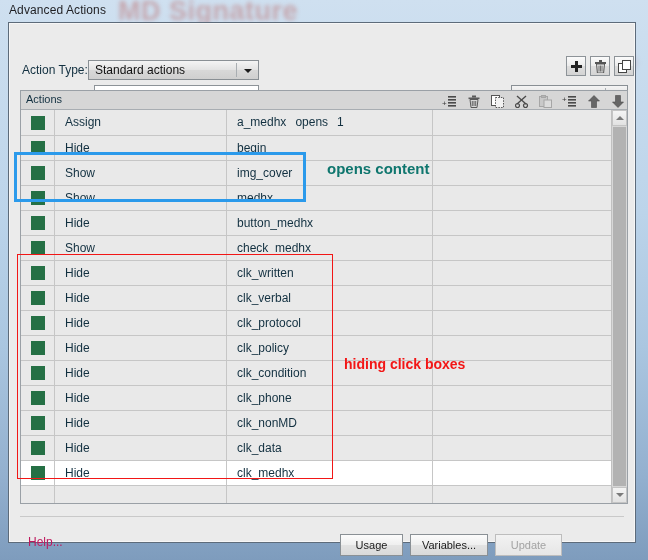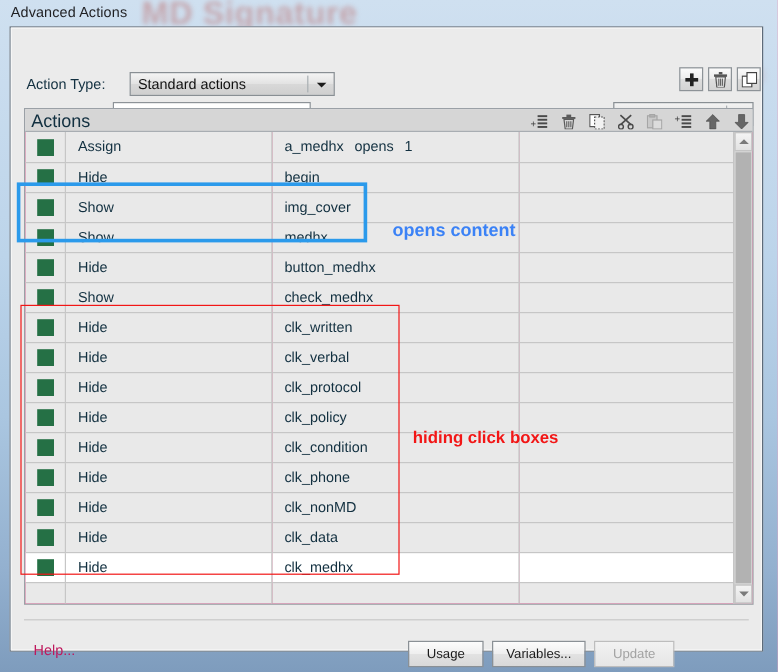--- a/index.html
+++ b/index.html
@@ -127,21 +127,21 @@
     position: absolute;
     left: 0; top: 0; right: 0;
     height: 19px;
     background: #d6d6d6;
     border-bottom: 1px solid #a8adb2;
     box-sizing: border-box;
   }
   .panel-head .title {
     position: absolute;
     left: 5px; top: 2px;
-    font-size: 15px;
+    font-size: 11px;
     color: #123040;
   }
   .toolbar {
     position: absolute;
     right: 2px; top: 1px;
     height: 18px;
     display: flex;
     align-items: center;
     gap: 9px;
   }
@@ -150,21 +150,21 @@
     display: flex; align-items: center; justify-content: center;
     cursor: default;
   }
 
   
   .tbl-wrap {
     position: absolute;
     left: 0; top: 19px;
     right: 0; bottom: 0;
     overflow: hidden;
-    background: #be185d;
+    background: #737373;
   }
   .tbl {
     position: absolute;
     left: 0; top: 0;
     width: 591px;
     border-collapse: collapse;
   }
   .tbl tr { height: 25px; }
   .tbl td {
     border-bottom: 1px solid #c6c6c6;
@@ -267,36 +267,36 @@
     pointer-events: none;
   }
   .anno-blue { border: 3px solid #2b9aeb; }
   .anno-red  { border: 1px solid #f21616; }
   .anno-text {
     position: absolute;
     font-weight: bold;
     font-size: 15px;
     white-space: nowrap;
   }
-  .anno-text.blue { color: #3b82f6; margin-top: 24px; }
+  .anno-text.blue { color: #0f766e; }
   .anno-text.red  { color: #f21616; font-size: 14px; }
 </style>
 </head>
 <body>
 
 <div class="bg-ghost">MD Signature</div>
 <div class="bg-ghost2"></div>
 
 <div class="win-title">Advanced Actions</div>
 
 <div class="dialog">
   <div class="dialog-inner">
 
     <div class="lbl" style="position:absolute;left:12px;top:36px;">Action Type:</div>
-    <div class="combo" style="position:absolute;left:78px;top:36px;width:171px;margin-left:20px;">
+    <div class="combo" style="position:absolute;left:78px;top:36px;width:171px;">
       <span>Standard actions</span>
       <span class="sep"></span>
       <span class="arrow"></span>
     </div>
 
     <div class="lbl" style="position:absolute;left:12px;top:61px;">Action Name:</div>
     <div class="textfield" style="position:absolute;left:84px;top:61px;width:165px;">OpenMedHx</div>
 
     <div class="lbl" style="position:absolute;left:409px;top:61px;">Existing Actions:</div>
     <div class="combo" style="position:absolute;left:501px;top:61px;width:117px;">

